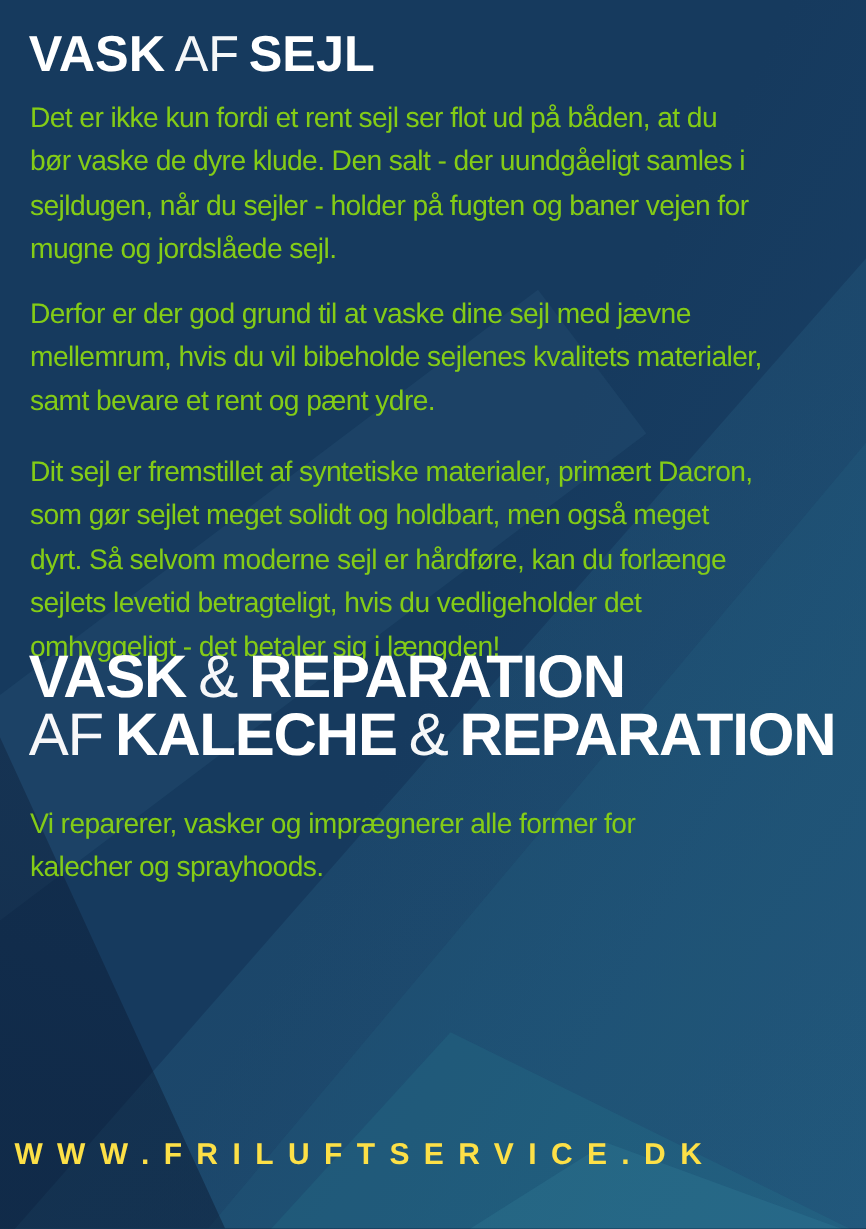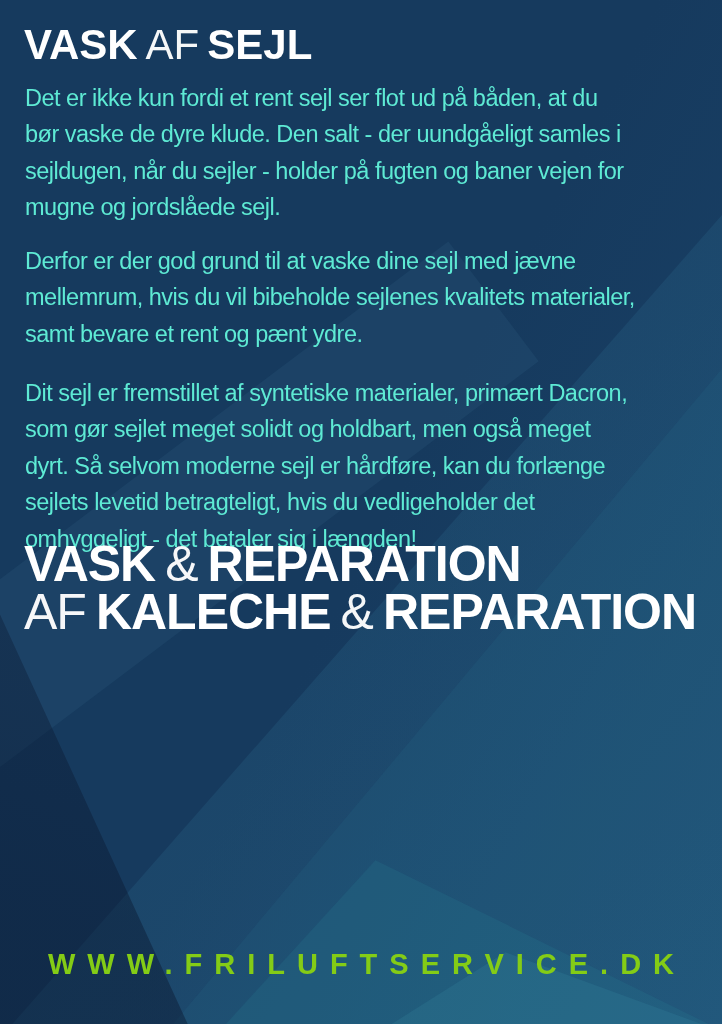--- a/index.html
+++ b/index.html
@@ -70,21 +70,21 @@
   .h1 .l, .h2 .l { font-weight: 400; opacity: 0.96; }
   .h1 span { margin-right: 8px; }
   .h1 span:last-child { margin-right: 0; }
   .para {
     position: absolute;
     left: 25px;
     font-size: 23.5px;
     line-height: 36.4px;
     letter-spacing: -0.5px;
     font-weight: 400;
-    color: #5eead4;
+    color: #84cc16;
     white-space: pre;
   }
   .p1 { top: 80px; }
   .p2 { top: 243px; }
   .p3 { top: 375px; }
   .h2 {
     position: absolute;
     left: 24px;
     top: 540px;
     font-size: 50px;
@@ -94,26 +94,26 @@
   }
   .h2-line span { margin-right: 10px; }
   .h2-line span:last-child { margin-right: 0; }
   .p4 { top: 668px; }
   .p5 { top: 740.8px; }
   .footer {
     position: absolute;
     left: 0;
     right: 0;
     top: 948px;
-    text-align: center;
-    font-size: 29px;
+    text-align: left;
+    font-size: 25px;
     font-weight: 700;
     letter-spacing: 12px;
     padding-left: 12px; 
-    color: #84cc16;
+    color: #fde047;
     white-space: nowrap;
   }
 </style>
 </head>
 <body>
 
 <div class="poster">
 
   <div class="bg-layer bg-base"></div>
   <div class="bg-layer bg-tri-right"></div>
@@ -144,17 +144,19 @@
 
     <div class="h2">
       <div class="h2-line">
         <span class="b">VASK</span><span class="l">&amp;</span><span class="b">REPARATION</span>
       </div>
       <div class="h2-line">
         <span class="l">AF</span><span class="b">KALECHE</span><span class="l">&amp;</span><span class="b">REPARATION</span>
       </div>
     </div>
 
+    <div class="para p4">Vi reparerer, vasker og imprægnerer alle former for
+kalecher og sprayhoods.</div>
 
     <div class="footer">WWW.FRILUFTSERVICE.DK</div>
 
   </div>
 </div>
 
 </body></html>

